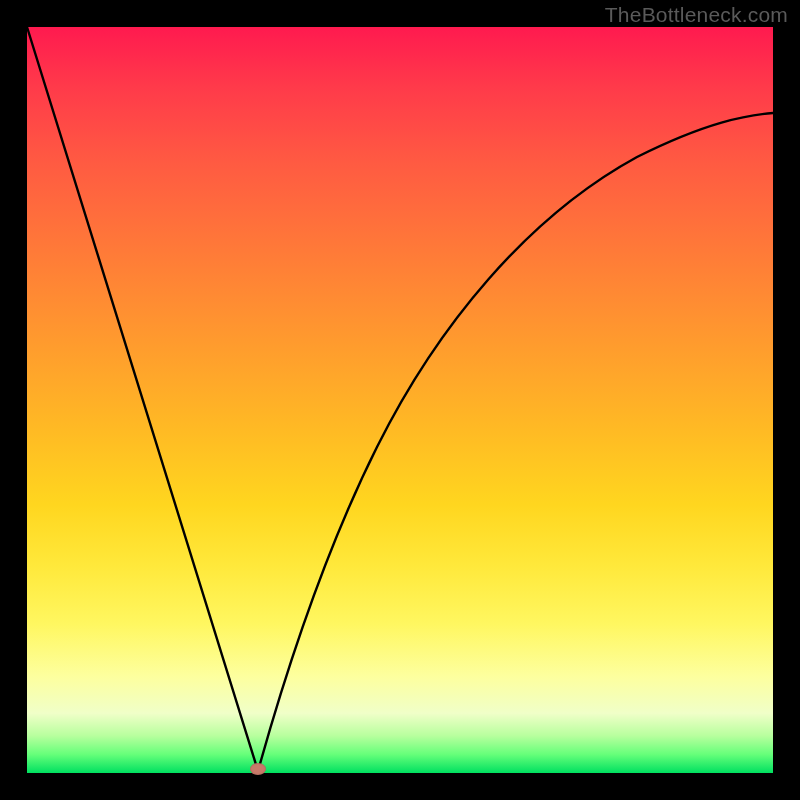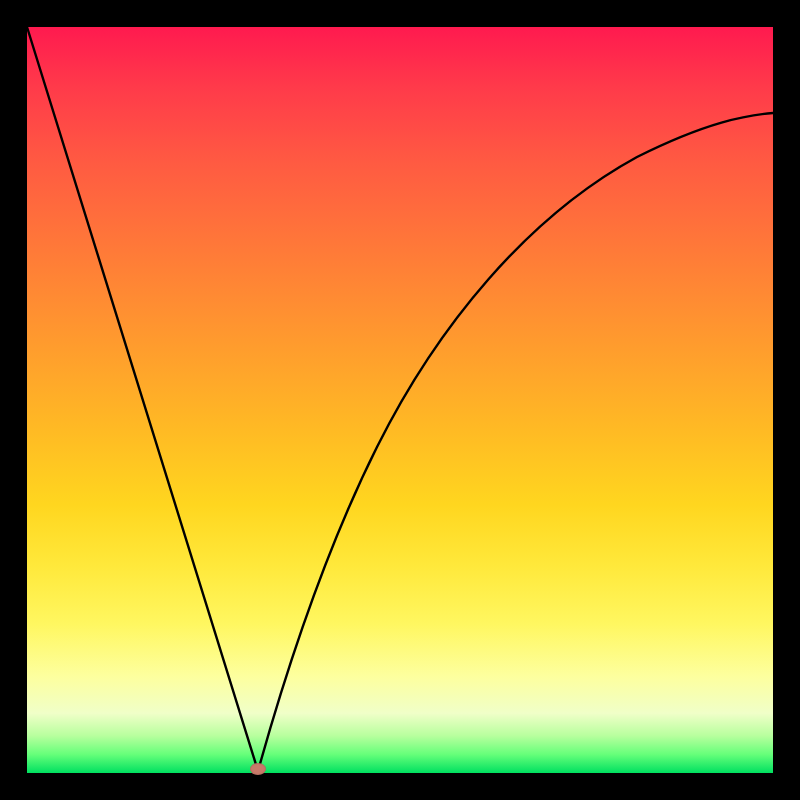--- a/index.html
+++ b/index.html
@@ -81,13 +81,14 @@
       <path d="M 0 0
                L 231 744
                C 260 640, 300 520, 350 420
                C 410 300, 500 190, 610 130
                C 680 95, 720 88, 746 86" fill="none" stroke="#000" stroke-width="2.4" stroke-linecap="round"></path>
     </svg>
 
     <div class="marker" style="left:231px; top:742px;"></div>
   </div>
 
+  <div class="watermark">TheBottleneck.com</div>
 </div>
 
 </body></html>

